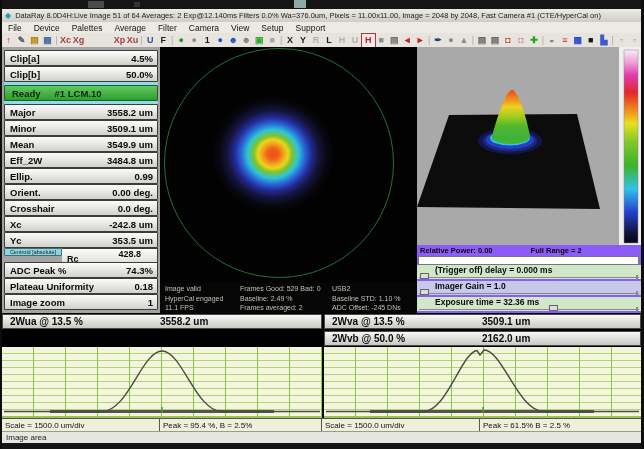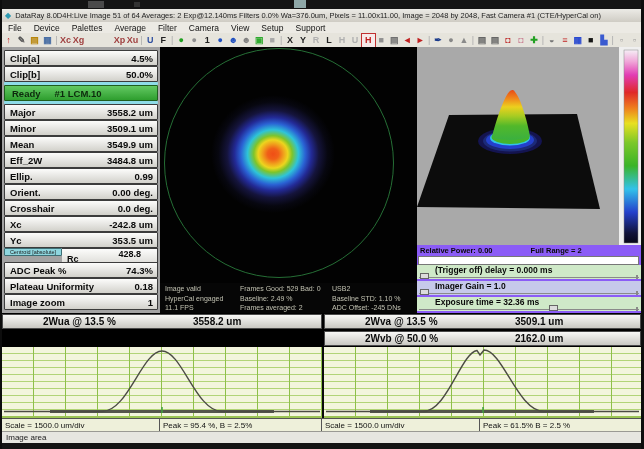--- a/index.html
+++ b/index.html
@@ -69,21 +69,21 @@
   .sliderrow .track{position:absolute;left:2px;right:2px;bottom:1px;height:1px;background:#8a8a8a;}
   .sliderrow .thumb{position:absolute;bottom:0;width:7px;height:4px;background:#dcdcdc;border:1px solid #666;}
   .sliderrow .endtick{position:absolute;right:3px;bottom:0;width:2px;height:4px;background:#888;}
   #triggerrow{top:20px;background:#cfe9c8;}
   #gainrow{top:36px;background:#c6c9ea;}
   #exprow{top:52px;background:#cfe9c8;text-align:center;}
   
   #results{left:2px;top:313px;width:639px;height:34px;background:#000;}
   .resrow{position:absolute;height:15px;background:linear-gradient(#f8f8f6,#c9c8c2);border:1px solid #4a4a4a;
     box-sizing:border-box;display:flex;align-items:center;font-size:10px;font-weight:bold;color:#0a0a0a;}
-  .resrow .rl{width:150px;padding-left:24px;white-space:nowrap;margin-left:16px;}
+  .resrow .rl{width:150px;padding-left:7px;white-space:nowrap;}
   .resrow .rv{white-space:nowrap;}
   
   #profiles{left:2px;top:347px;width:639px;height:71px;background:#000;}
   .plot{position:absolute;top:0;height:69px;background-color:#f3f5dd;border-bottom:2px solid #9cc455;
     box-sizing:content-box;overflow:hidden;
     background-image:
       repeating-linear-gradient(to right,transparent 0 31px,#8fc04a 31px 32px),
       repeating-linear-gradient(to bottom,transparent 0 6px,#b2d478 6px 7px),
       repeating-linear-gradient(to bottom,transparent 0 13px,#8fc04a 13px 14px);}
   .plot svg{position:absolute;left:0;top:0;}

